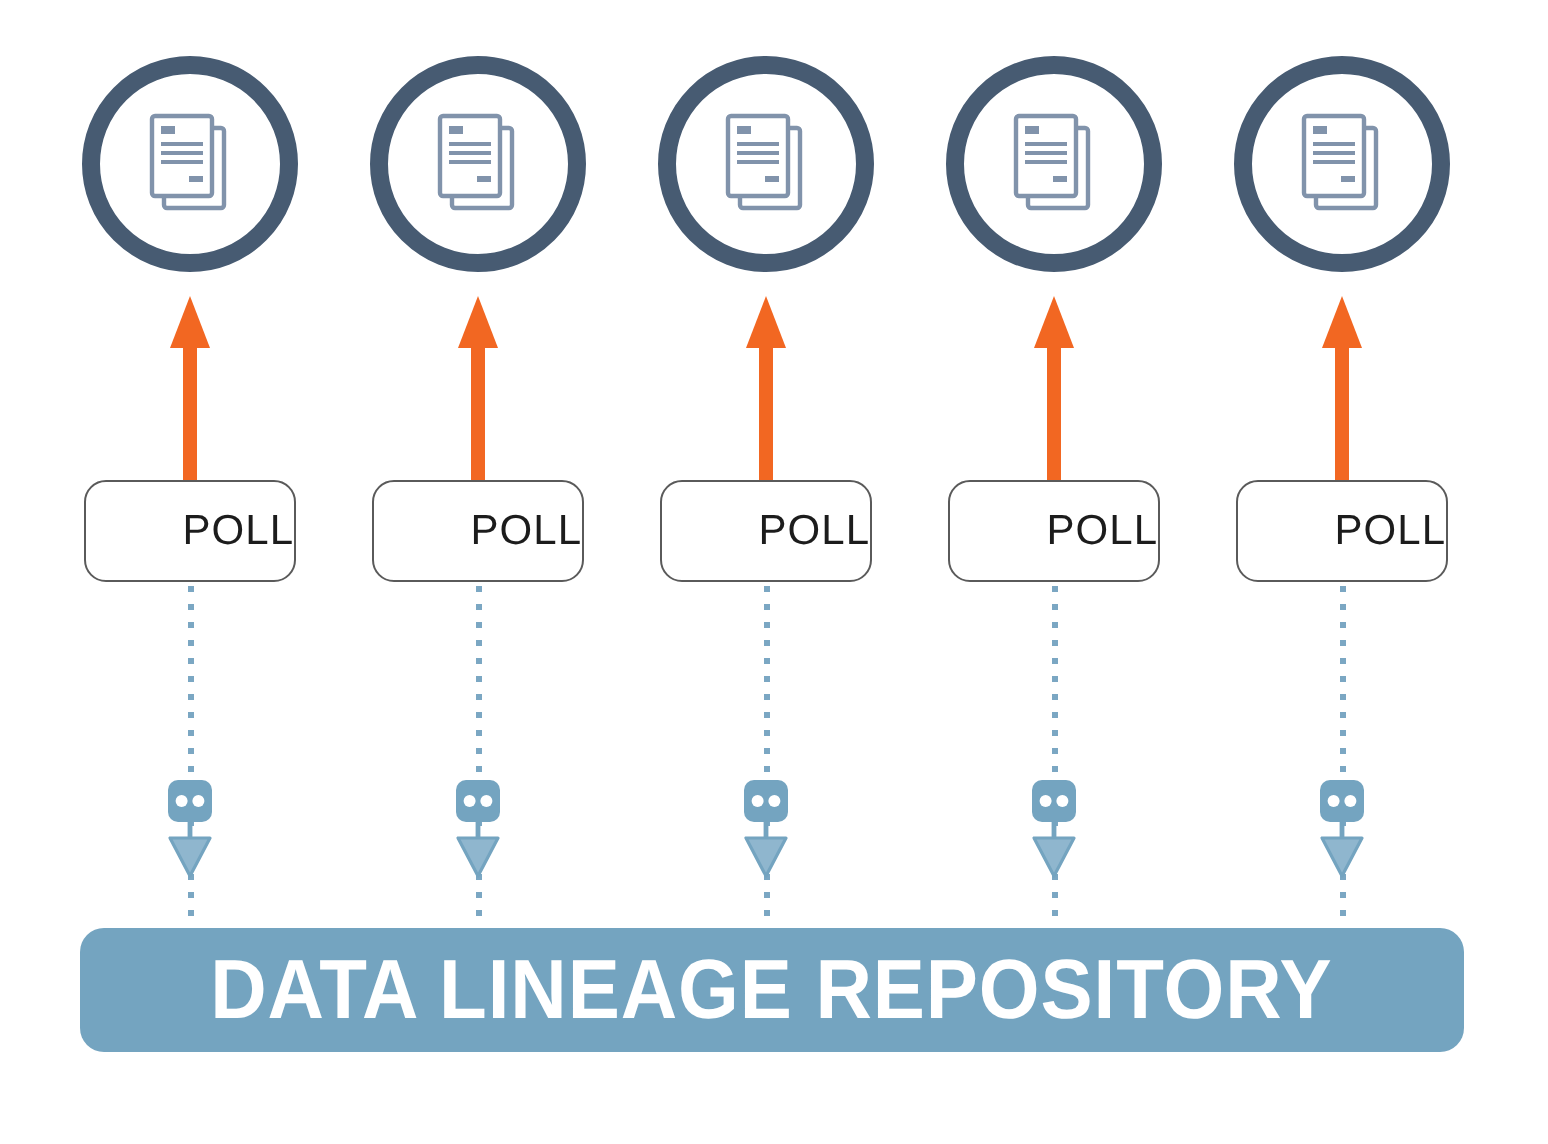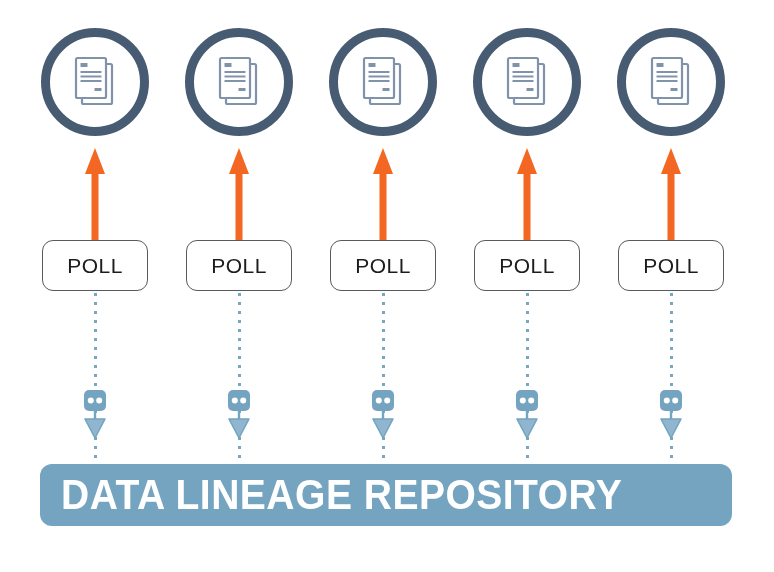--- a/index.html
+++ b/index.html
@@ -66,21 +66,21 @@
     top: 240px;
     margin-left: -53px;
     width: 106px;
     height: 51px;
     box-sizing: border-box;
     border: 1.6px solid #5a5a5a;
     border-radius: 11px;
     background: #ffffff;
     display: flex;
     align-items: center;
-    justify-content: center;
+    justify-content: flex-end;
   }
   .poll-label {
     font-family: "Liberation Sans", sans-serif;
     font-size: 21px;
     letter-spacing: 0.5px;
     color: #1c1c1c;
     line-height: 1;
   }
 
   
@@ -110,20 +110,21 @@
   .repo-banner {
     position: absolute;
     left: 40px;
     top: 464px;
     width: 692px;
     height: 62px;
     border-radius: 12px;
     background: #74a4c0;
     display: flex;
     align-items: center;
+    justify-content: center;
   }
   .repo-label {
     font-family: "Liberation Sans", sans-serif;
     font-weight: bold;
     font-size: 42px;
     letter-spacing: 0.5px;
     color: #ffffff;
     white-space: nowrap;
     transform: scaleX(0.93);
     line-height: 1;

